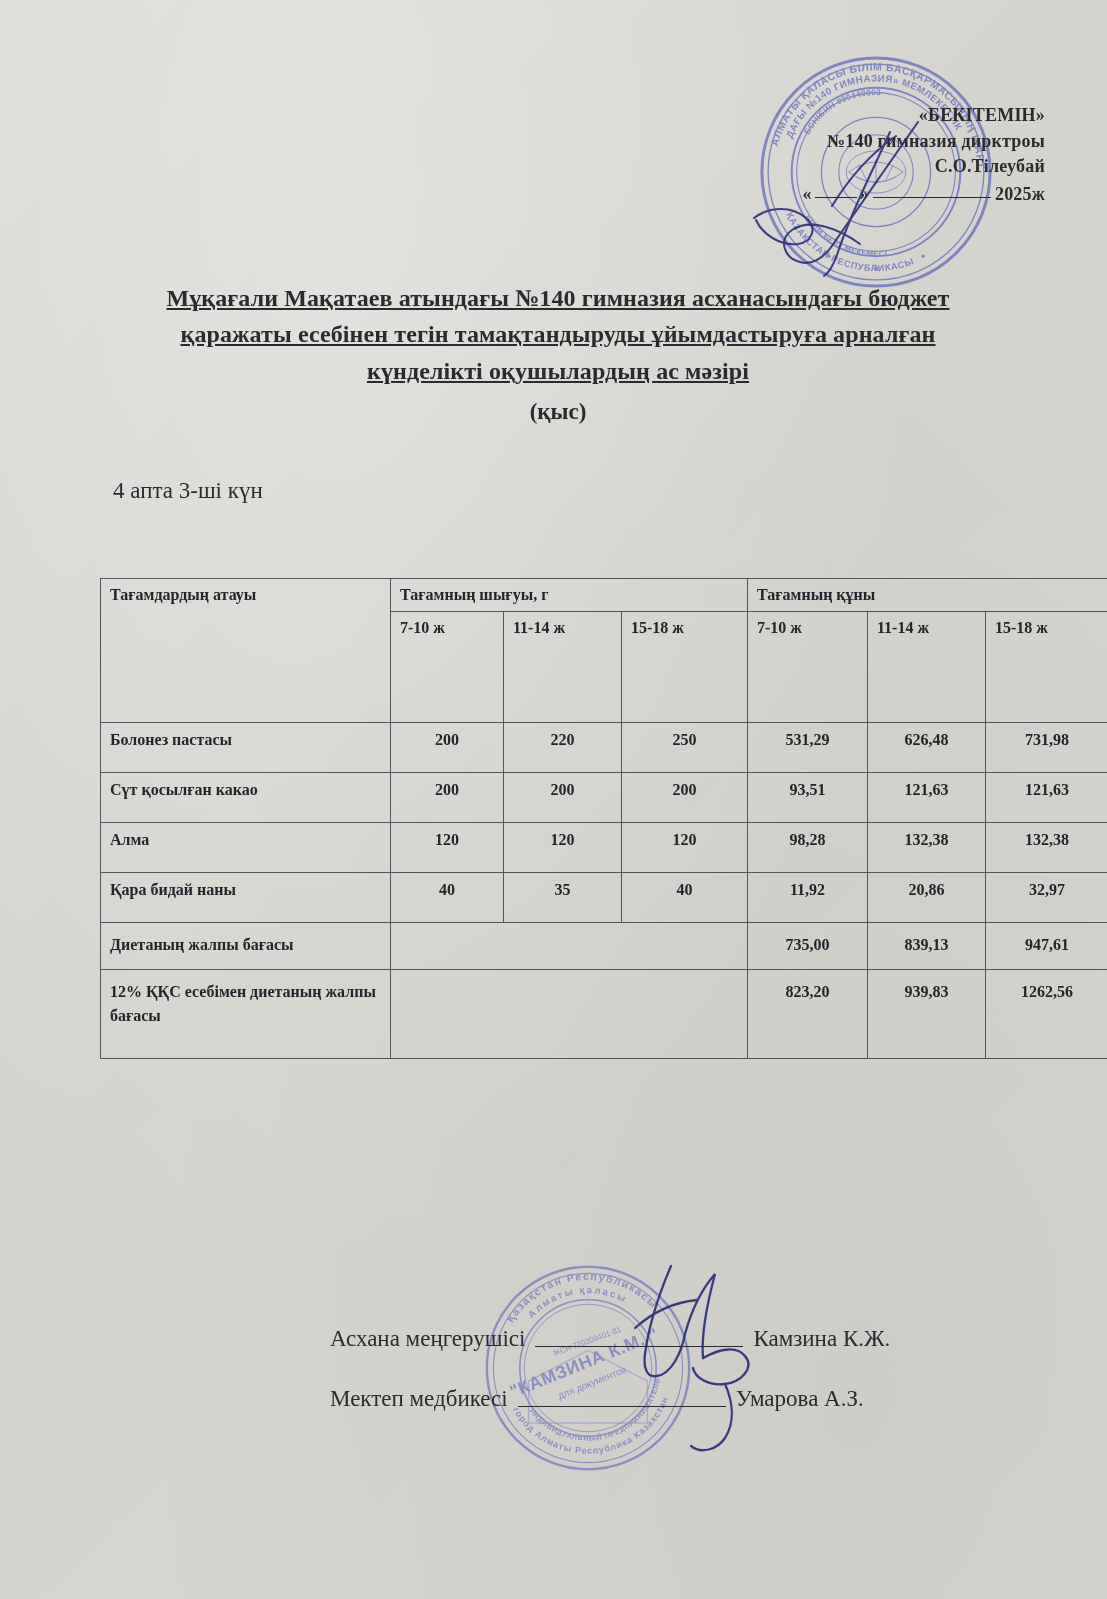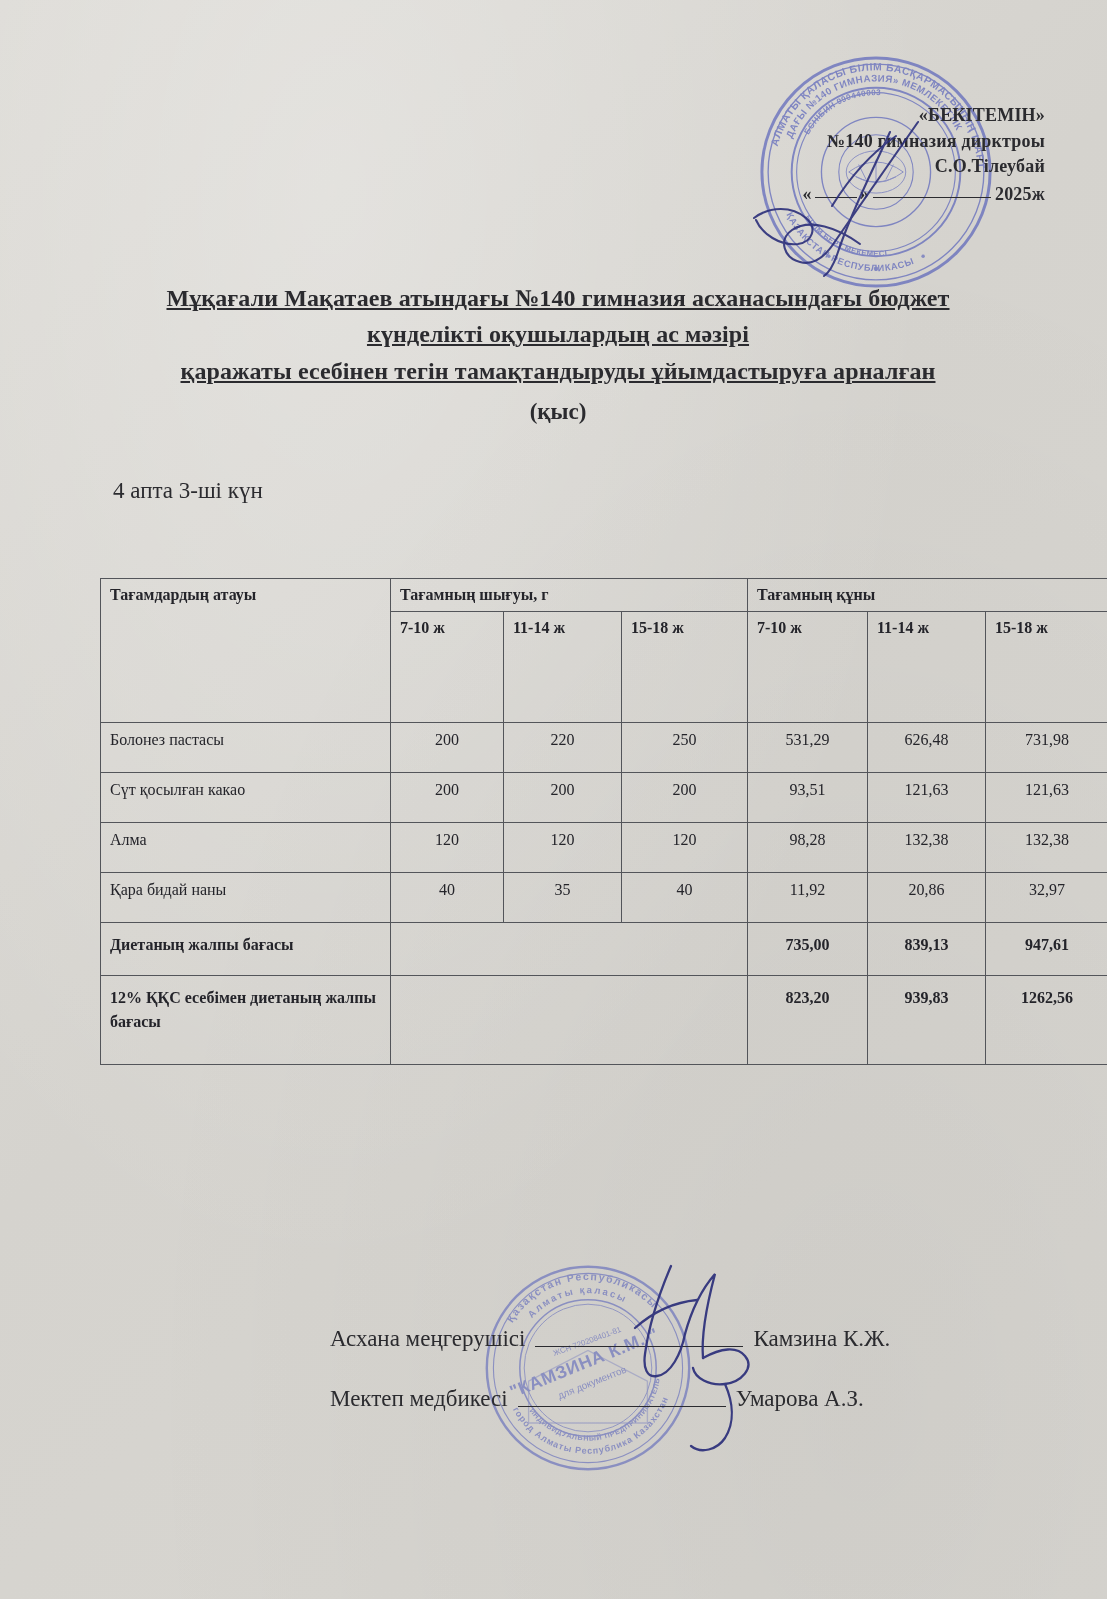--- a/index.html
+++ b/index.html
@@ -157,25 +157,25 @@
   }
   th.agecol {
     text-align: center;
     vertical-align: top;
     height: 96px;
     font-weight: bold;
   }
   td.dish { text-align: left; }
   td.num { text-align: center; }
   td.price { text-align: center; }
-  tr.data td { height: 35px; padding-top: 8px; padding-bottom: 6px; }
+  tr.data td { height: 35px; padding-top: 8px; padding-bottom: 6px; font-weight: bold; }
   tr.total td {
     font-weight: bold;
     padding-top: 10px;
-    padding-bottom: 18px;
+    padding-bottom: 12px;
     line-height: 1.5;
   }
   tr.total td.price { vertical-align: top; }
   tr.total-vat td { padding-bottom: 30px; }
   td.merged-empty { background: transparent; }
 
   
   col.c-name  { width: 290px; }
   col.c-w1    { width: 113px; }
   col.c-w2    { width: 118px; }
@@ -280,22 +280,22 @@
     <span class="ln">«БЕКІТЕМІН»</span>
     <span class="ln">№140 гимназия дирктроы</span>
     <span class="ln">С.О.Тілеубай</span>
     <span class="date-line">
       <span>«</span><span class="blank-sm"></span><span>»</span><span class="blank-md"></span><span>2025ж</span>
     </span>
   </div>
 
   <div class="doc-title">
     <div>Мұқағали Мақатаев атындағы №140 гимназия асханасындағы бюджет</div>
+    <div>қаражаты есебінен тегін тамақтандыруды ұйымдастыруға арналған</div>
     <div>күнделікті оқушылардың ас мәзірі</div>
-    <div>қаражаты есебінен тегін тамақтандыруды ұйымдастыруға арналған</div>
   </div>
   <div class="season">(қыс)</div>
   <div class="week-day">4 апта 3-ші күн</div>
 
   <div class="menu-table-wrap">
     <table class="menu">
       <colgroup>
         <col class="c-name">
           <col class="c-w1">
           <col class="c-w2">

